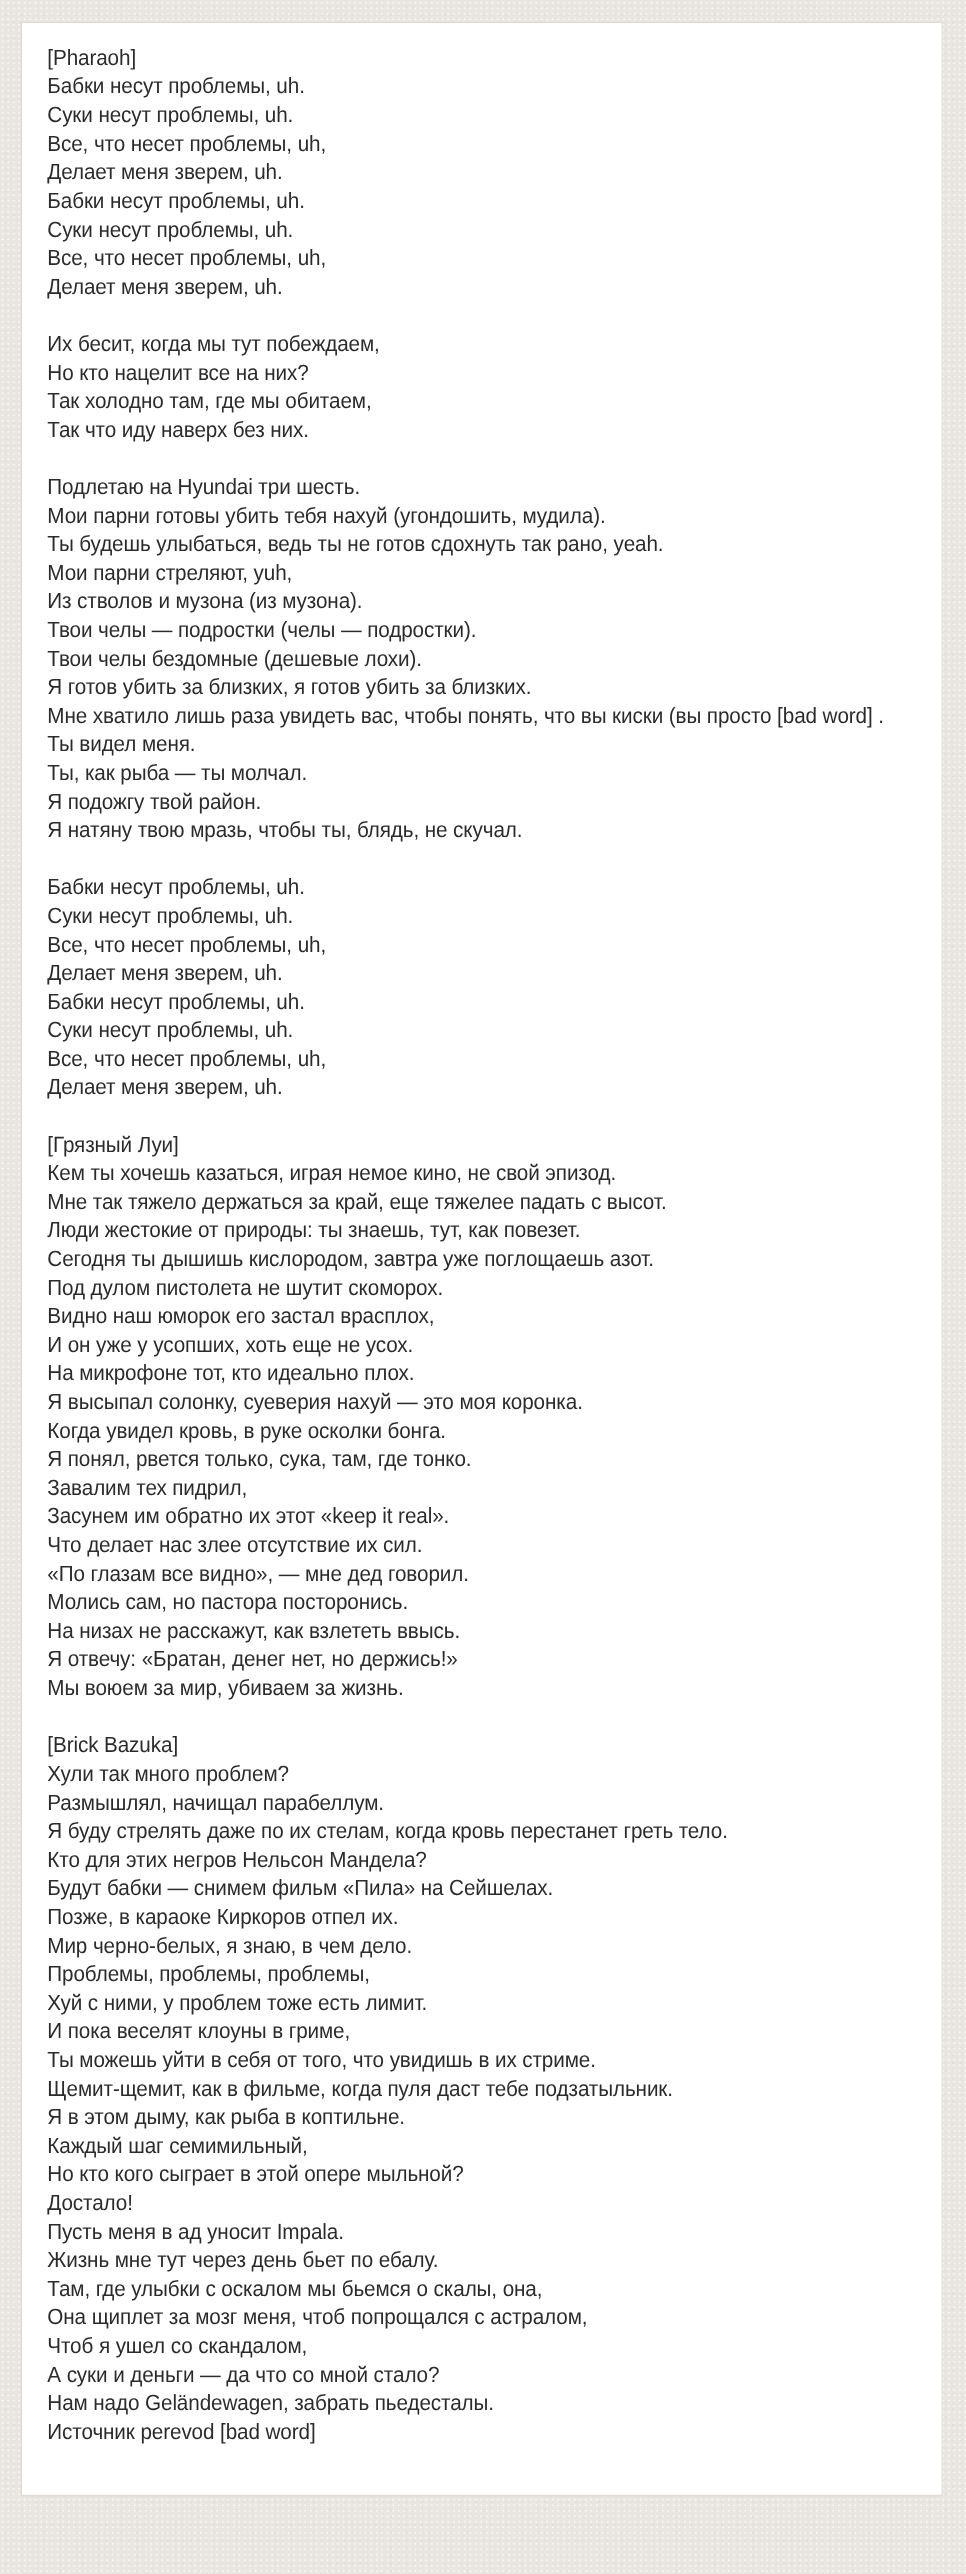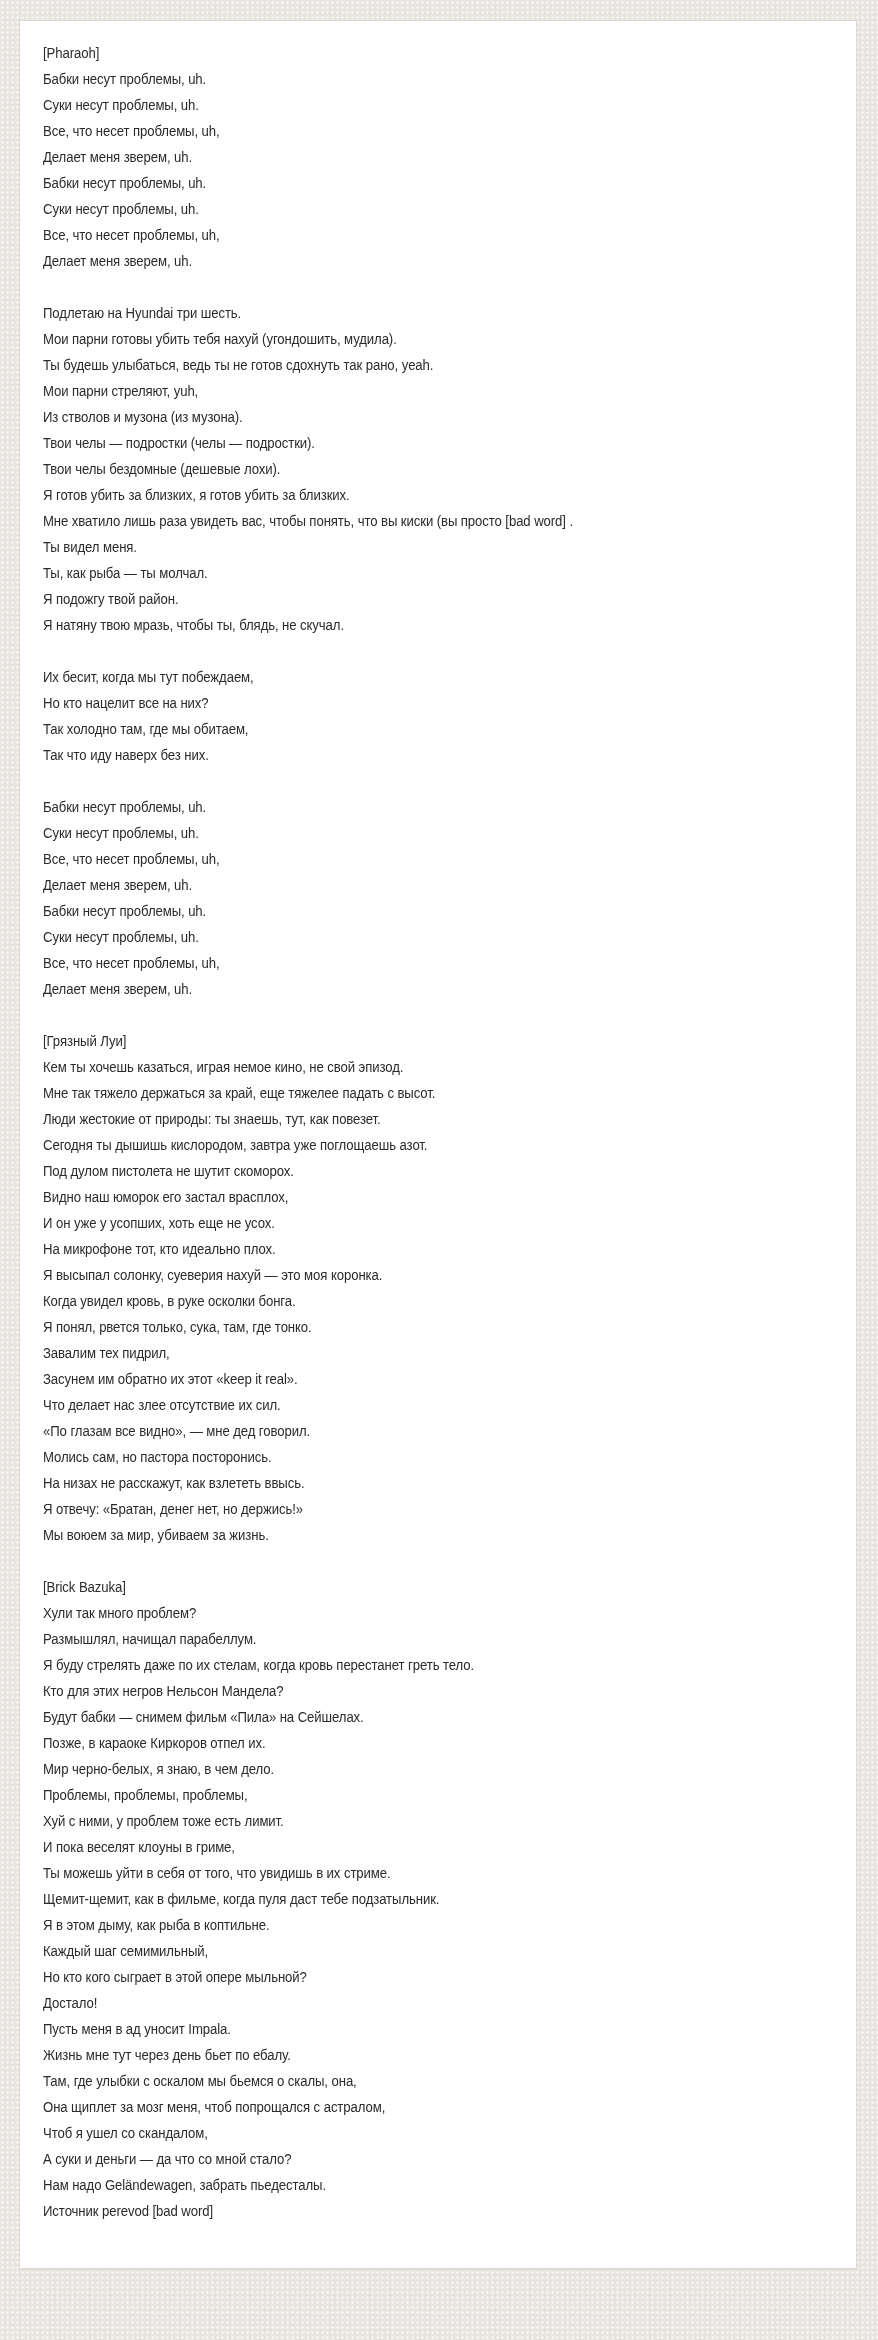--- a/index.html
+++ b/index.html
@@ -47,21 +47,21 @@
     white-space: nowrap;
   }
   .artist a {
     color: var(--link-color, #58a0ae);
     text-decoration: none;
     cursor: pointer;
   }
   .lyrics {
     padding: 19px 23px 28px;
     color: var(--text-color, #2b2b2b);
-    font-size: 14px;
+    font-size: 20px;
   }
   .stanza { margin: 0 0 26px; }
   .stanza:last-child { margin-bottom: 16px; }
   .line {
     height: 26px;
     line-height: 26px;
     white-space: nowrap;
     letter-spacing: -0.1px;
     transform: scaleX(.94);
     transform-origin: 0 50%;
@@ -77,39 +77,39 @@
         <div class="line">Бабки несут проблемы, uh.</div>
         <div class="line">Суки несут проблемы, uh.</div>
         <div class="line">Все, что несет проблемы, uh,</div>
         <div class="line">Делает меня зверем, uh.</div>
         <div class="line">Бабки несут проблемы, uh.</div>
         <div class="line">Суки несут проблемы, uh.</div>
         <div class="line">Все, что несет проблемы, uh,</div>
         <div class="line">Делает меня зверем, uh.</div>
       </div>
       <div class="stanza">
+        <div class="line">Их бесит, когда мы тут побеждаем,</div>
+        <div class="line">Но кто нацелит все на них?</div>
+        <div class="line">Так холодно там, где мы обитаем,</div>
+        <div class="line">Так что иду наверх без них.</div>
+      </div>
+      <div class="stanza">
         <div class="line">Подлетаю на Hyundai три шесть.</div>
         <div class="line">Мои парни готовы убить тебя нахуй (угондошить, мудила).</div>
         <div class="line">Ты будешь улыбаться, ведь ты не готов сдохнуть так рано, yeah.</div>
         <div class="line">Мои парни стреляют, yuh,</div>
         <div class="line">Из стволов и музона (из музона).</div>
         <div class="line">Твои челы — подростки (челы — подростки).</div>
         <div class="line">Твои челы бездомные (дешевые лохи).</div>
         <div class="line">Я готов убить за близких, я готов убить за близких.</div>
         <div class="line">Мне хватило лишь раза увидеть вас, чтобы понять, что вы киски (вы просто [bad word] .</div>
         <div class="line">Ты видел меня.</div>
         <div class="line">Ты, как рыба — ты молчал.</div>
         <div class="line">Я подожгу твой район.</div>
         <div class="line">Я натяну твою мразь, чтобы ты, блядь, не скучал.</div>
-      </div>
-      <div class="stanza">
-        <div class="line">Их бесит, когда мы тут побеждаем,</div>
-        <div class="line">Но кто нацелит все на них?</div>
-        <div class="line">Так холодно там, где мы обитаем,</div>
-        <div class="line">Так что иду наверх без них.</div>
       </div>
       <div class="stanza">
         <div class="line">Бабки несут проблемы, uh.</div>
         <div class="line">Суки несут проблемы, uh.</div>
         <div class="line">Все, что несет проблемы, uh,</div>
         <div class="line">Делает меня зверем, uh.</div>
         <div class="line">Бабки несут проблемы, uh.</div>
         <div class="line">Суки несут проблемы, uh.</div>
         <div class="line">Все, что несет проблемы, uh,</div>
         <div class="line">Делает меня зверем, uh.</div>

